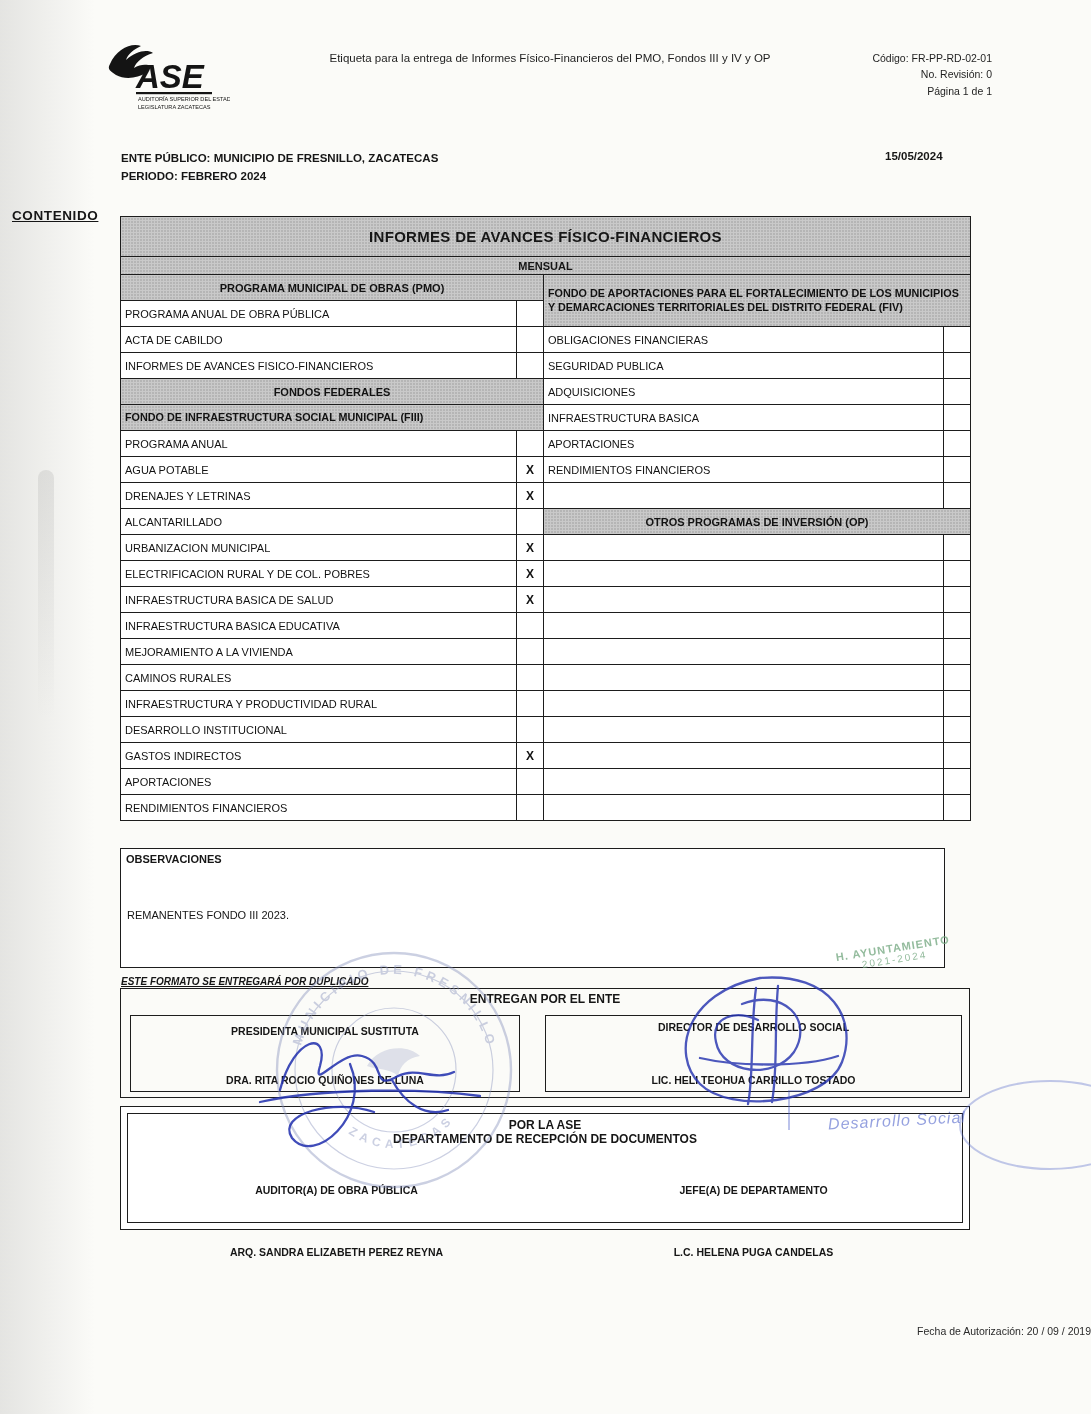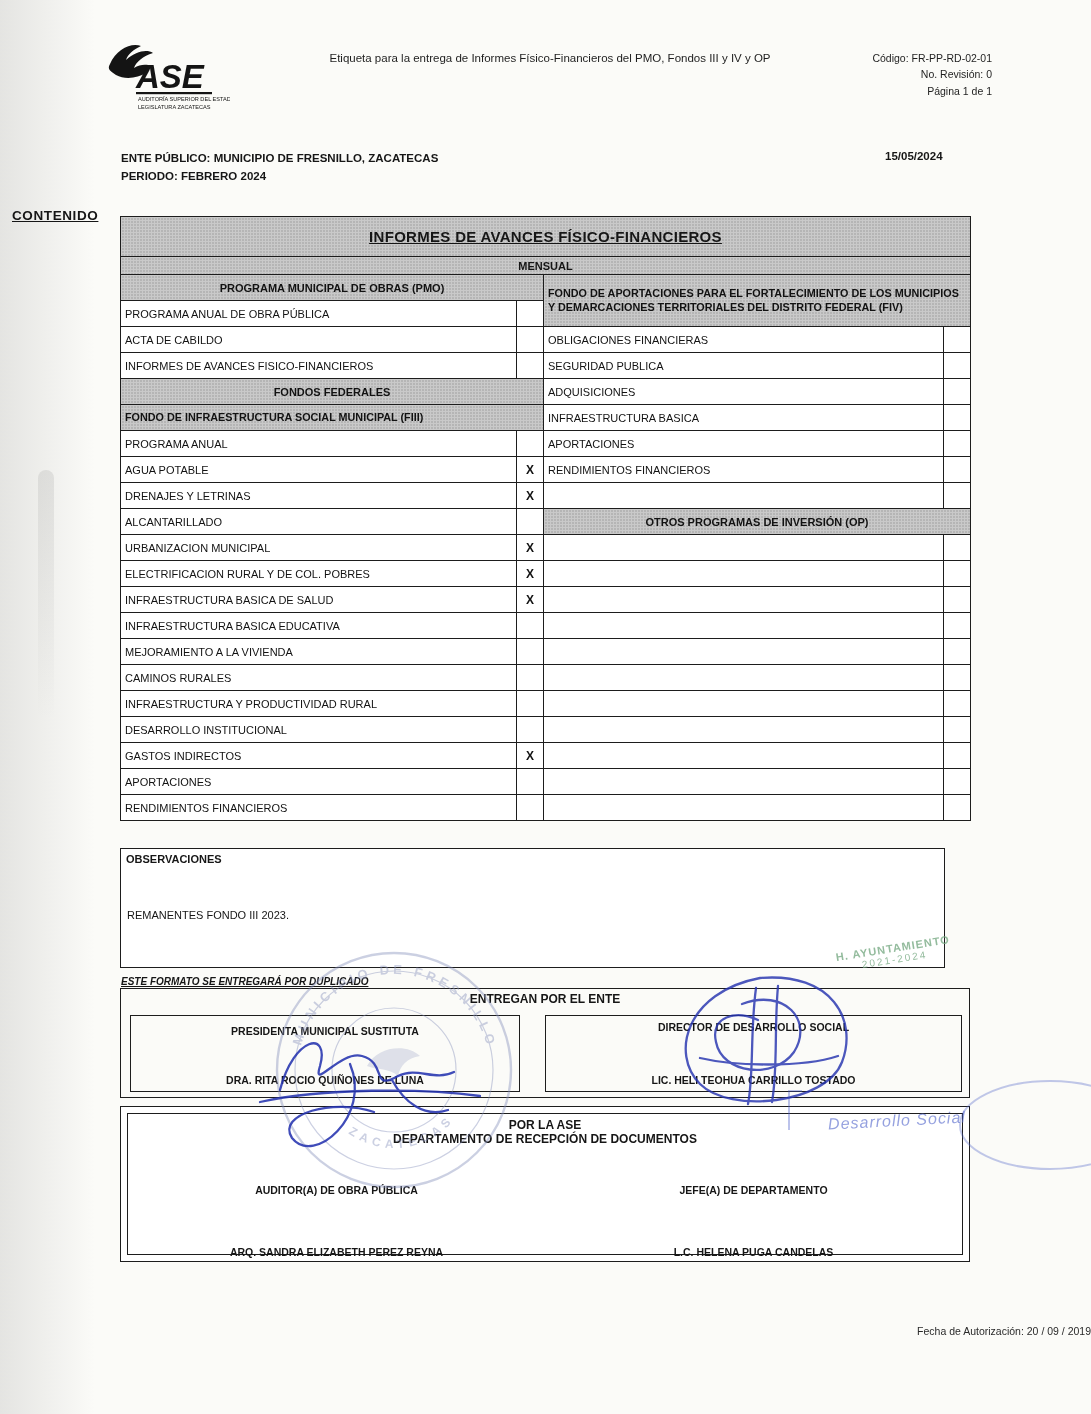--- a/index.html
+++ b/index.html
@@ -32,21 +32,21 @@
 
   
   .ctable{ position:absolute; left:120px; top:216px; border-collapse:collapse;
     background:#fff; table-layout:fixed; }
   .ctable th, .ctable td{ border:1.4px solid #1d1d1d; overflow:hidden; }
   .gray{
     background-color:#c9c9c9;
     background-image:radial-gradient(rgba(45,45,45,.5) 0.7px, transparent 0.8px);
     background-size:3px 3px;
   }
-  .main-hdr{ height:40px; font-size:15px; font-weight:bold; text-align:center; letter-spacing:.3px;text-decoration:underline; }
+  .main-hdr{ height:40px; font-size:15px; font-weight:bold; text-align:center; letter-spacing:.3px; }
   .sub-hdr{ height:18px; font-size:11px; font-weight:bold; text-align:center; }
   .cell{ height:26px; font-size:11px; padding:2px 4px; color:#121212; }
   .cell.hdr{ font-weight:bold; text-align:center; }
   .cell.hdr.leftal{ text-align:left; font-size:10.8px; line-height:1.25; vertical-align:middle; }
   .cell.cb{ text-align:center; font-weight:bold; font-size:12px; padding:0; }
 
   
   .obs-box{ position:absolute; left:120px; top:848px; width:825px; height:120px;
     border:1.5px solid #1d1d1d; background:#fff; }
   .obs-title{ font-weight:bold; font-size:11px; padding:4px 5px; }
@@ -61,21 +61,21 @@
   .entregan-title{ text-align:center; font-weight:bold; font-size:12px; margin-top:3px; }
   .sig-box{ position:absolute; top:26px; height:77px; border:1.3px solid #1d1d1d; }
   .sig-box.left{ left:9px; width:390px; }
   .sig-box.right{ left:424px; width:417px; }
   .sig-role{ text-align:center; font-weight:bold; font-size:10.5px; margin-top:9px; }
   .sig-box.right .sig-role{ margin-top:5px; }
   .sig-name{ position:absolute; left:0; right:0; bottom:5px; text-align:center;
     font-weight:bold; font-size:10.5px; }
 
   
-  .ase-box{ position:absolute; left:120px; top:1106px; width:850px; height:156px;
+  .ase-box{ position:absolute; left:120px; top:1106px; width:850px; height:124px;
     border:1.5px solid #1d1d1d; background:#fff; }
   .ase-inner{ position:absolute; inset:6px; border:1.2px solid #1d1d1d; }
   .ase-title1{ text-align:center; font-weight:bold; font-size:12px; margin-top:4px; }
   .ase-title2{ text-align:center; font-weight:bold; font-size:12px; }
   .ase-role{ position:absolute; top:70px; width:50%; text-align:center;
     font-weight:bold; font-size:10.5px; }
   .ase-role.r{ left:50%; }
   .ase-name{ position:absolute; top:132px; width:50%; text-align:center;
     font-weight:bold; font-size:10.5px; }
   .ase-name.r{ left:50%; }

